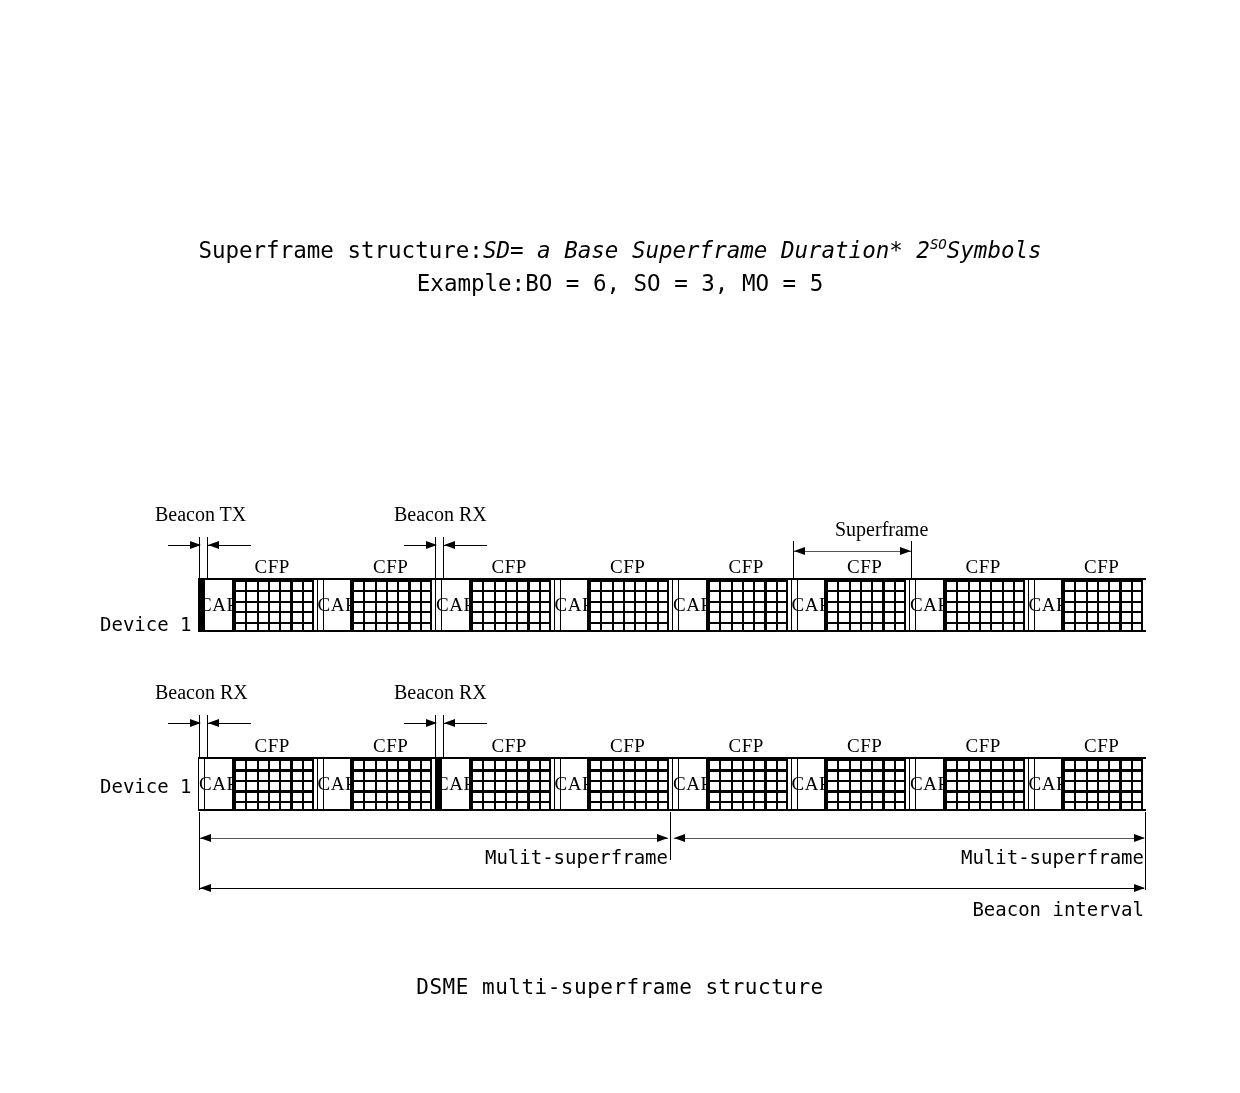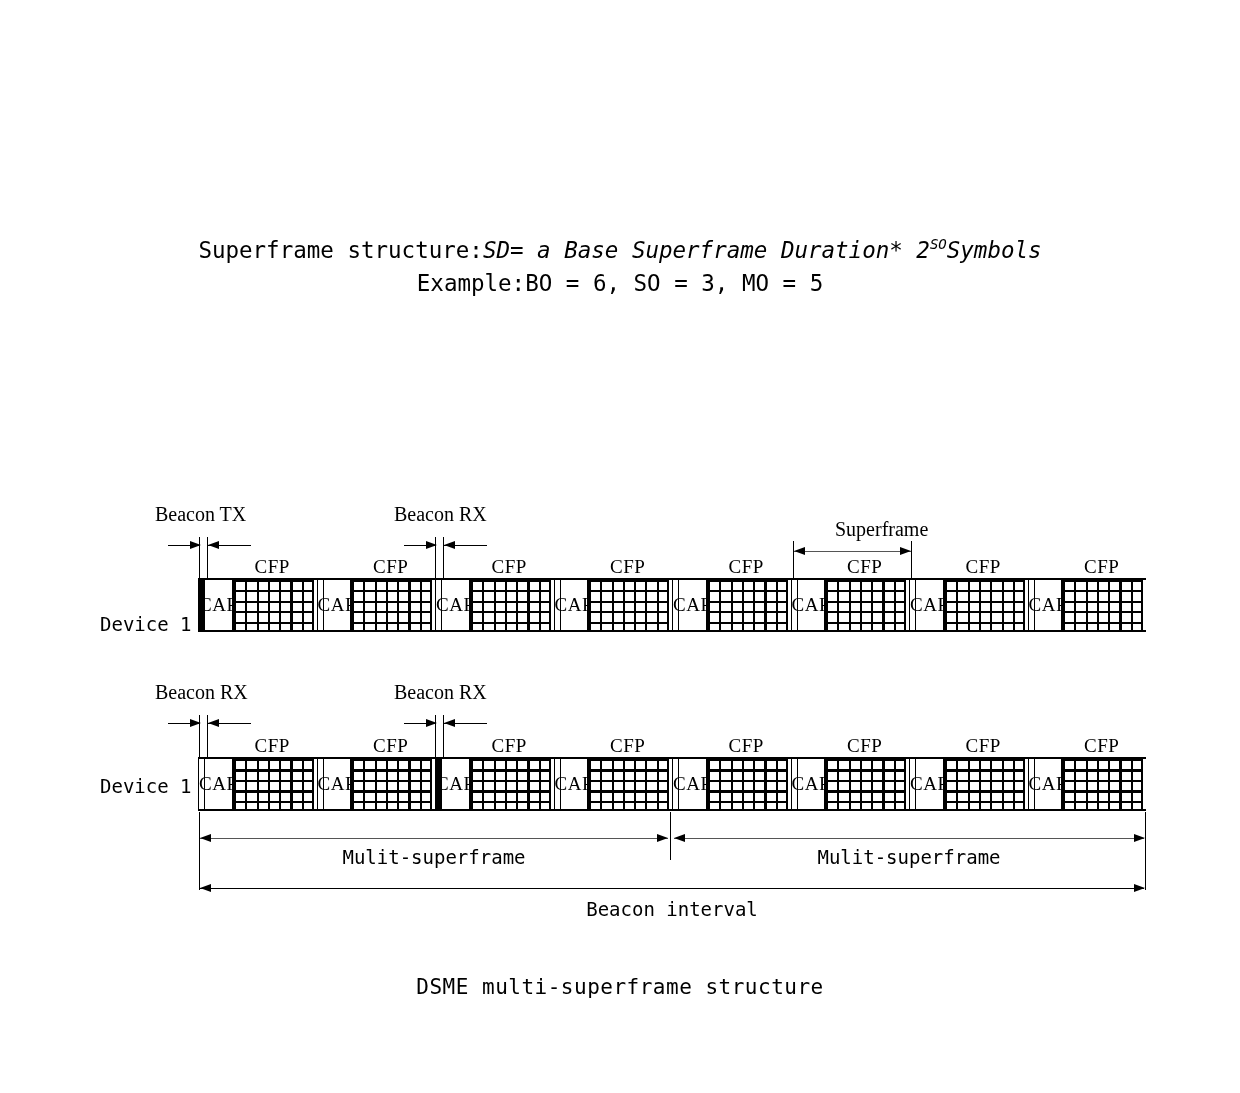--- a/index.html
+++ b/index.html
@@ -174,21 +174,21 @@
     font-size: 20px;
     white-space: nowrap;
   }
 
   
   .span-label {
     position: absolute;
     font-family: "DejaVu Sans Mono", monospace;
     font-size: 19px;
     white-space: nowrap;
-    text-align: center;
+    text-align: right;
   }
 
   
   #caption {
     position: absolute;
     top: 975px;
     left: 0;
     width: 1240px;
     text-align: center;
     font-family: "DejaVu Sans Mono", monospace;

